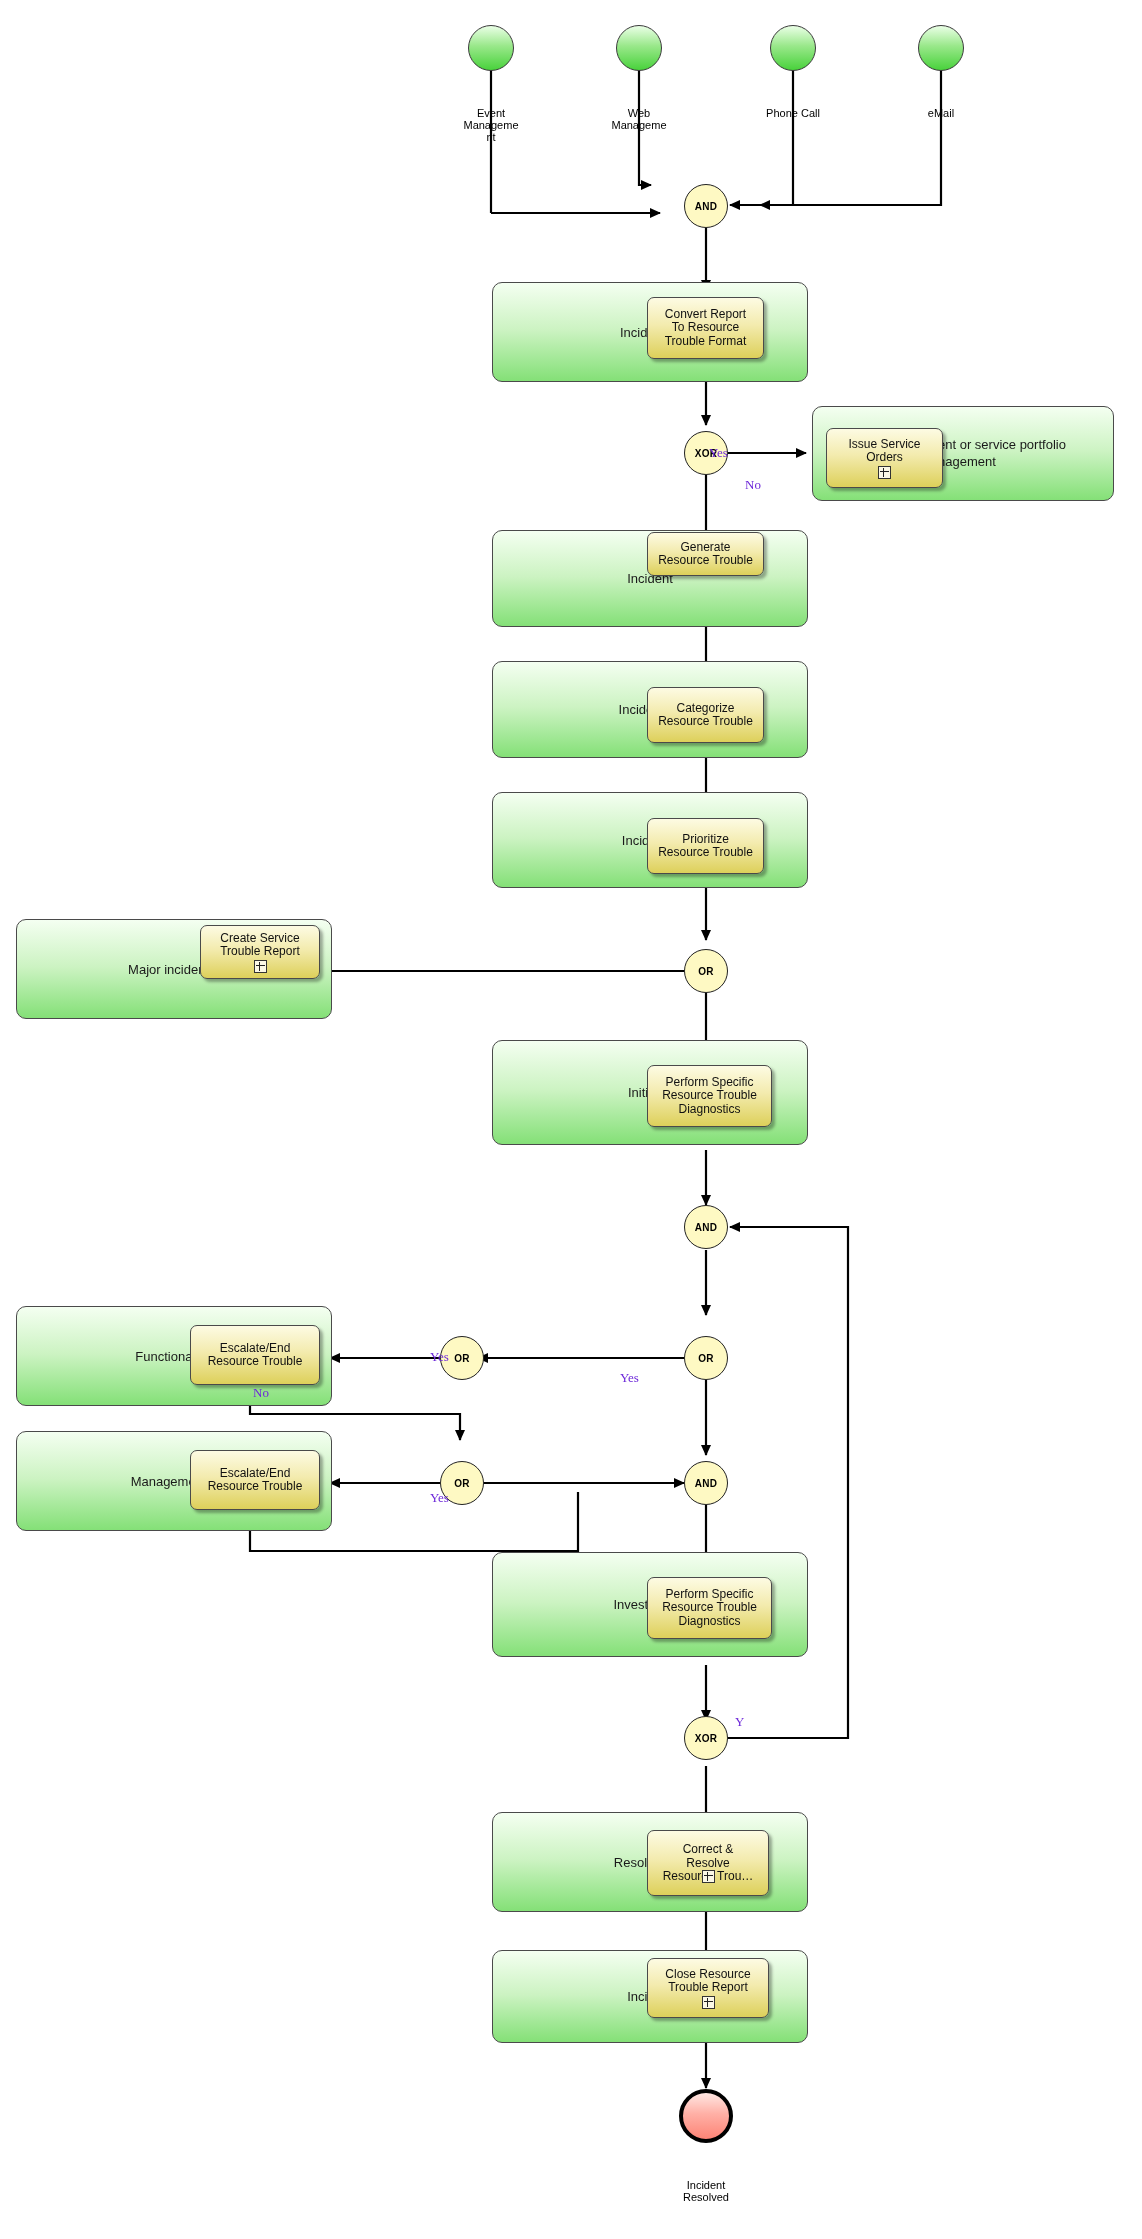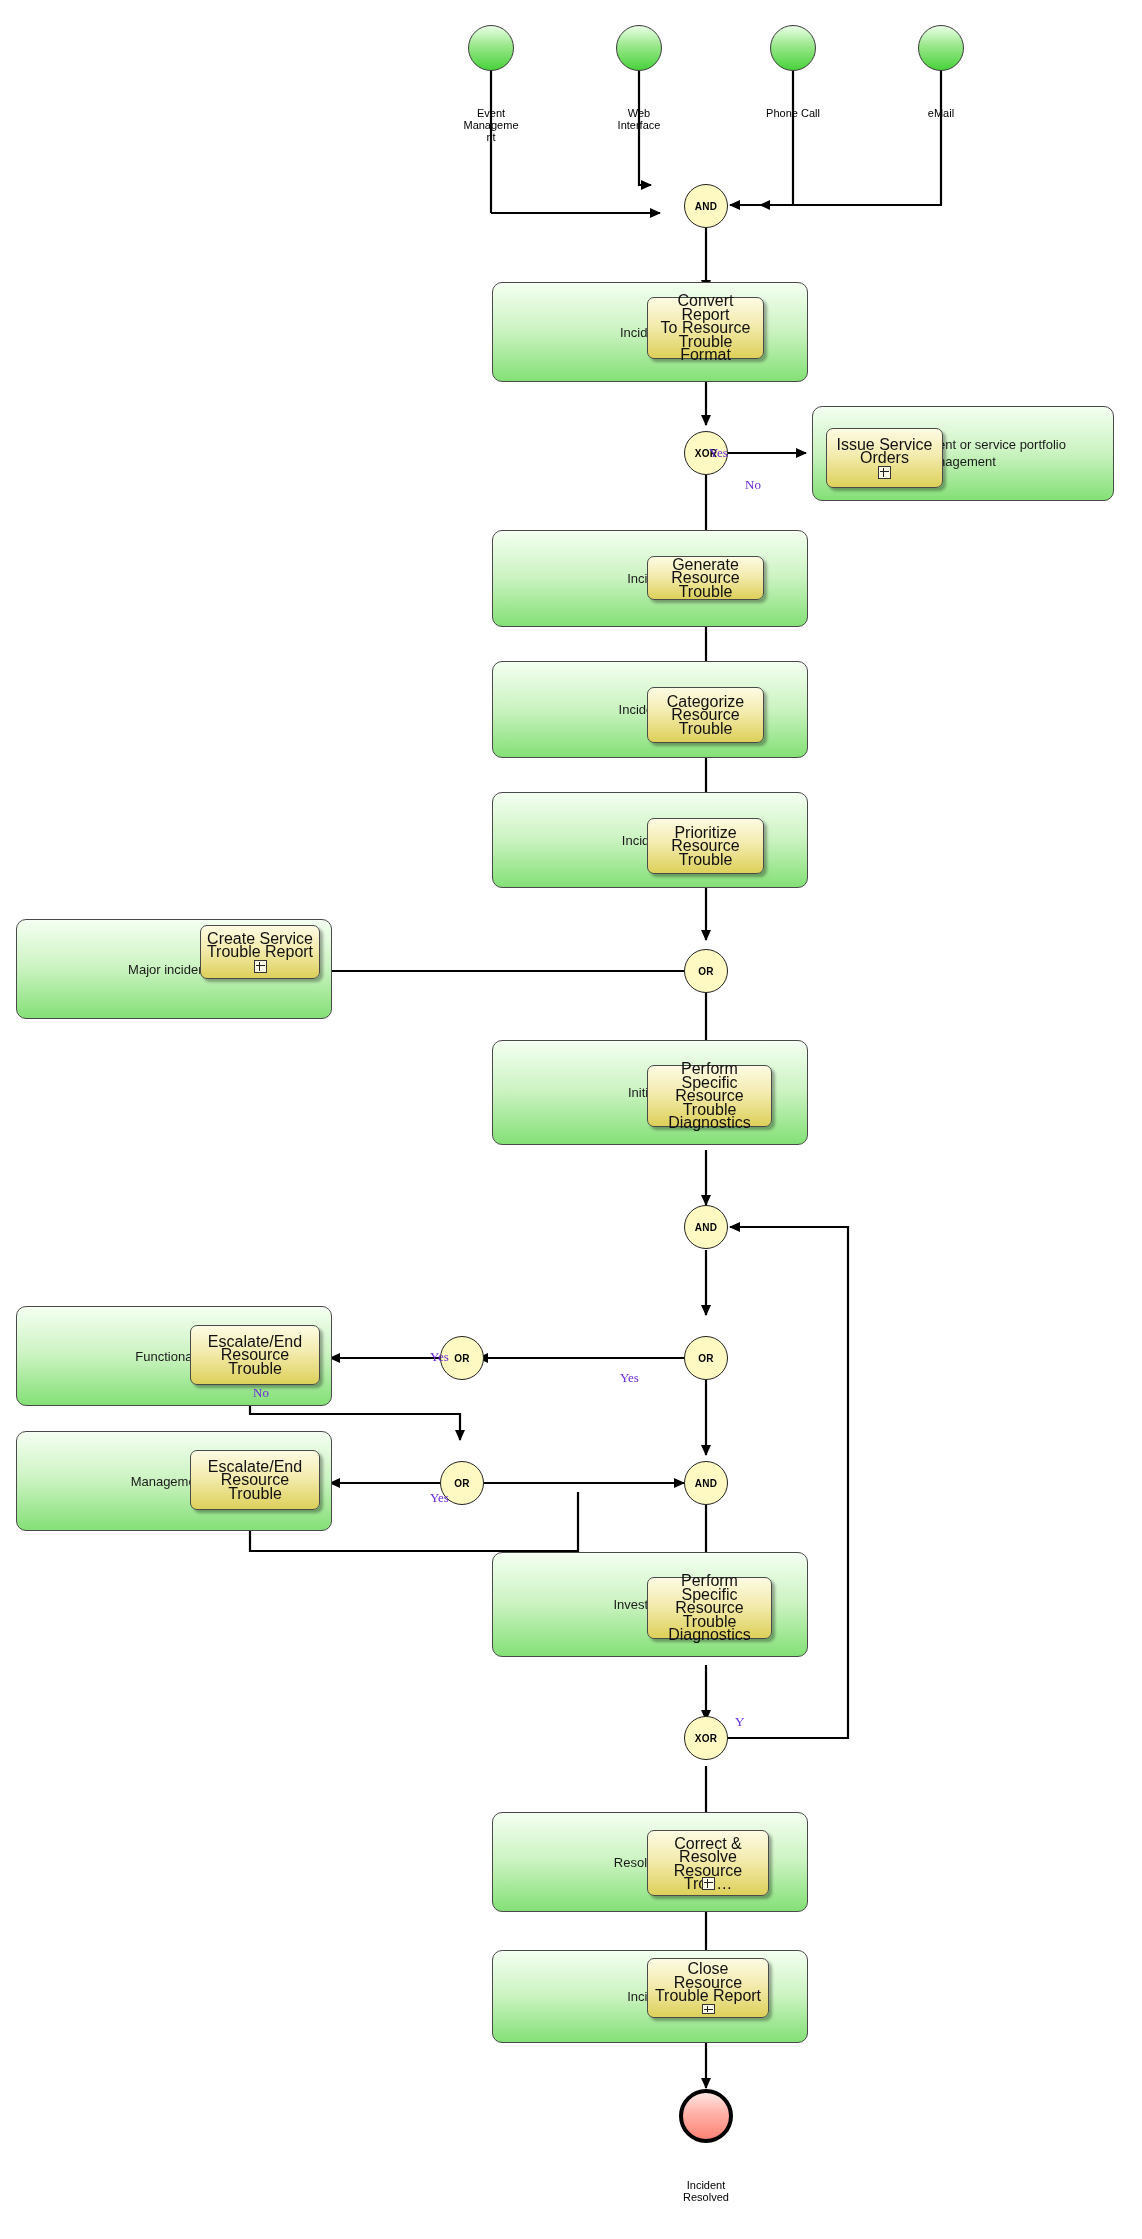--- a/index.html
+++ b/index.html
@@ -99,21 +99,21 @@
     box-sizing: border-box;
     border: 1px solid #4a4a4a;
     border-radius: 7px;
     background: linear-gradient(180deg, #fdfbe3 0%, #f3ebae 45%, #ddd05a 100%);
     box-shadow: 3px 3px 3px rgba(0,0,0,0.32);
     display: flex;
     flex-direction: column;
     align-items: center;
     justify-content: center;
     text-align: center;
-    font-size: 16px;
+    font-size: 12px;
     line-height: 13.5px;
     color: #111111;
     padding: 3px 4px;
     z-index: 5;
   }
   .task .tlabel {
     white-space: pre-line;
   }
   .sub-marker {
     width: 11px;
@@ -225,21 +225,21 @@
     </g>
   </svg>
 
   <div class="event start" style="left:468px; top:25px;"></div>
   <div class="event-label" style="left:441px; top:75px; width:100px;">Event
 Manageme
 nt</div>
 
   <div class="event start" style="left:616px; top:25px;"></div>
   <div class="event-label" style="left:589px; top:75px; width:100px;">Web
-Interface</div>
+Manageme</div>
 
   <div class="event start" style="left:770px; top:25px;"></div>
   <div class="event-label" style="left:743px; top:75px; width:100px;">Phone Call</div>
 
   <div class="event start" style="left:918px; top:25px;"></div>
   <div class="event-label" style="left:891px; top:75px; width:100px;">eMail</div>
 
   <div class="gateway" style="left:684px; top:184px;">AND</div>
 
   <div class="gateway" style="left:684px; top:431px;">XOR</div>
@@ -312,21 +312,21 @@
 To Resource
 Trouble Format</span>
   </div>
 
   <div class="task" style="left:826px; top:428px; width:117px; height:60px;">
     <span class="tlabel">Issue Service
 Orders</span>
     <span class="sub-marker"></span>
   </div>
 
-  <div class="task" style="left:647px; top:556px; width:117px; height:44px;">
+  <div class="task" style="left:647px; top:532px; width:117px; height:44px;">
     <span class="tlabel">Generate
 Resource Trouble</span>
   </div>
 
   <div class="task" style="left:647px; top:687px; width:117px; height:56px;">
     <span class="tlabel">Categorize
 Resource Trouble</span>
   </div>
 
   <div class="task" style="left:647px; top:818px; width:117px; height:56px;">

